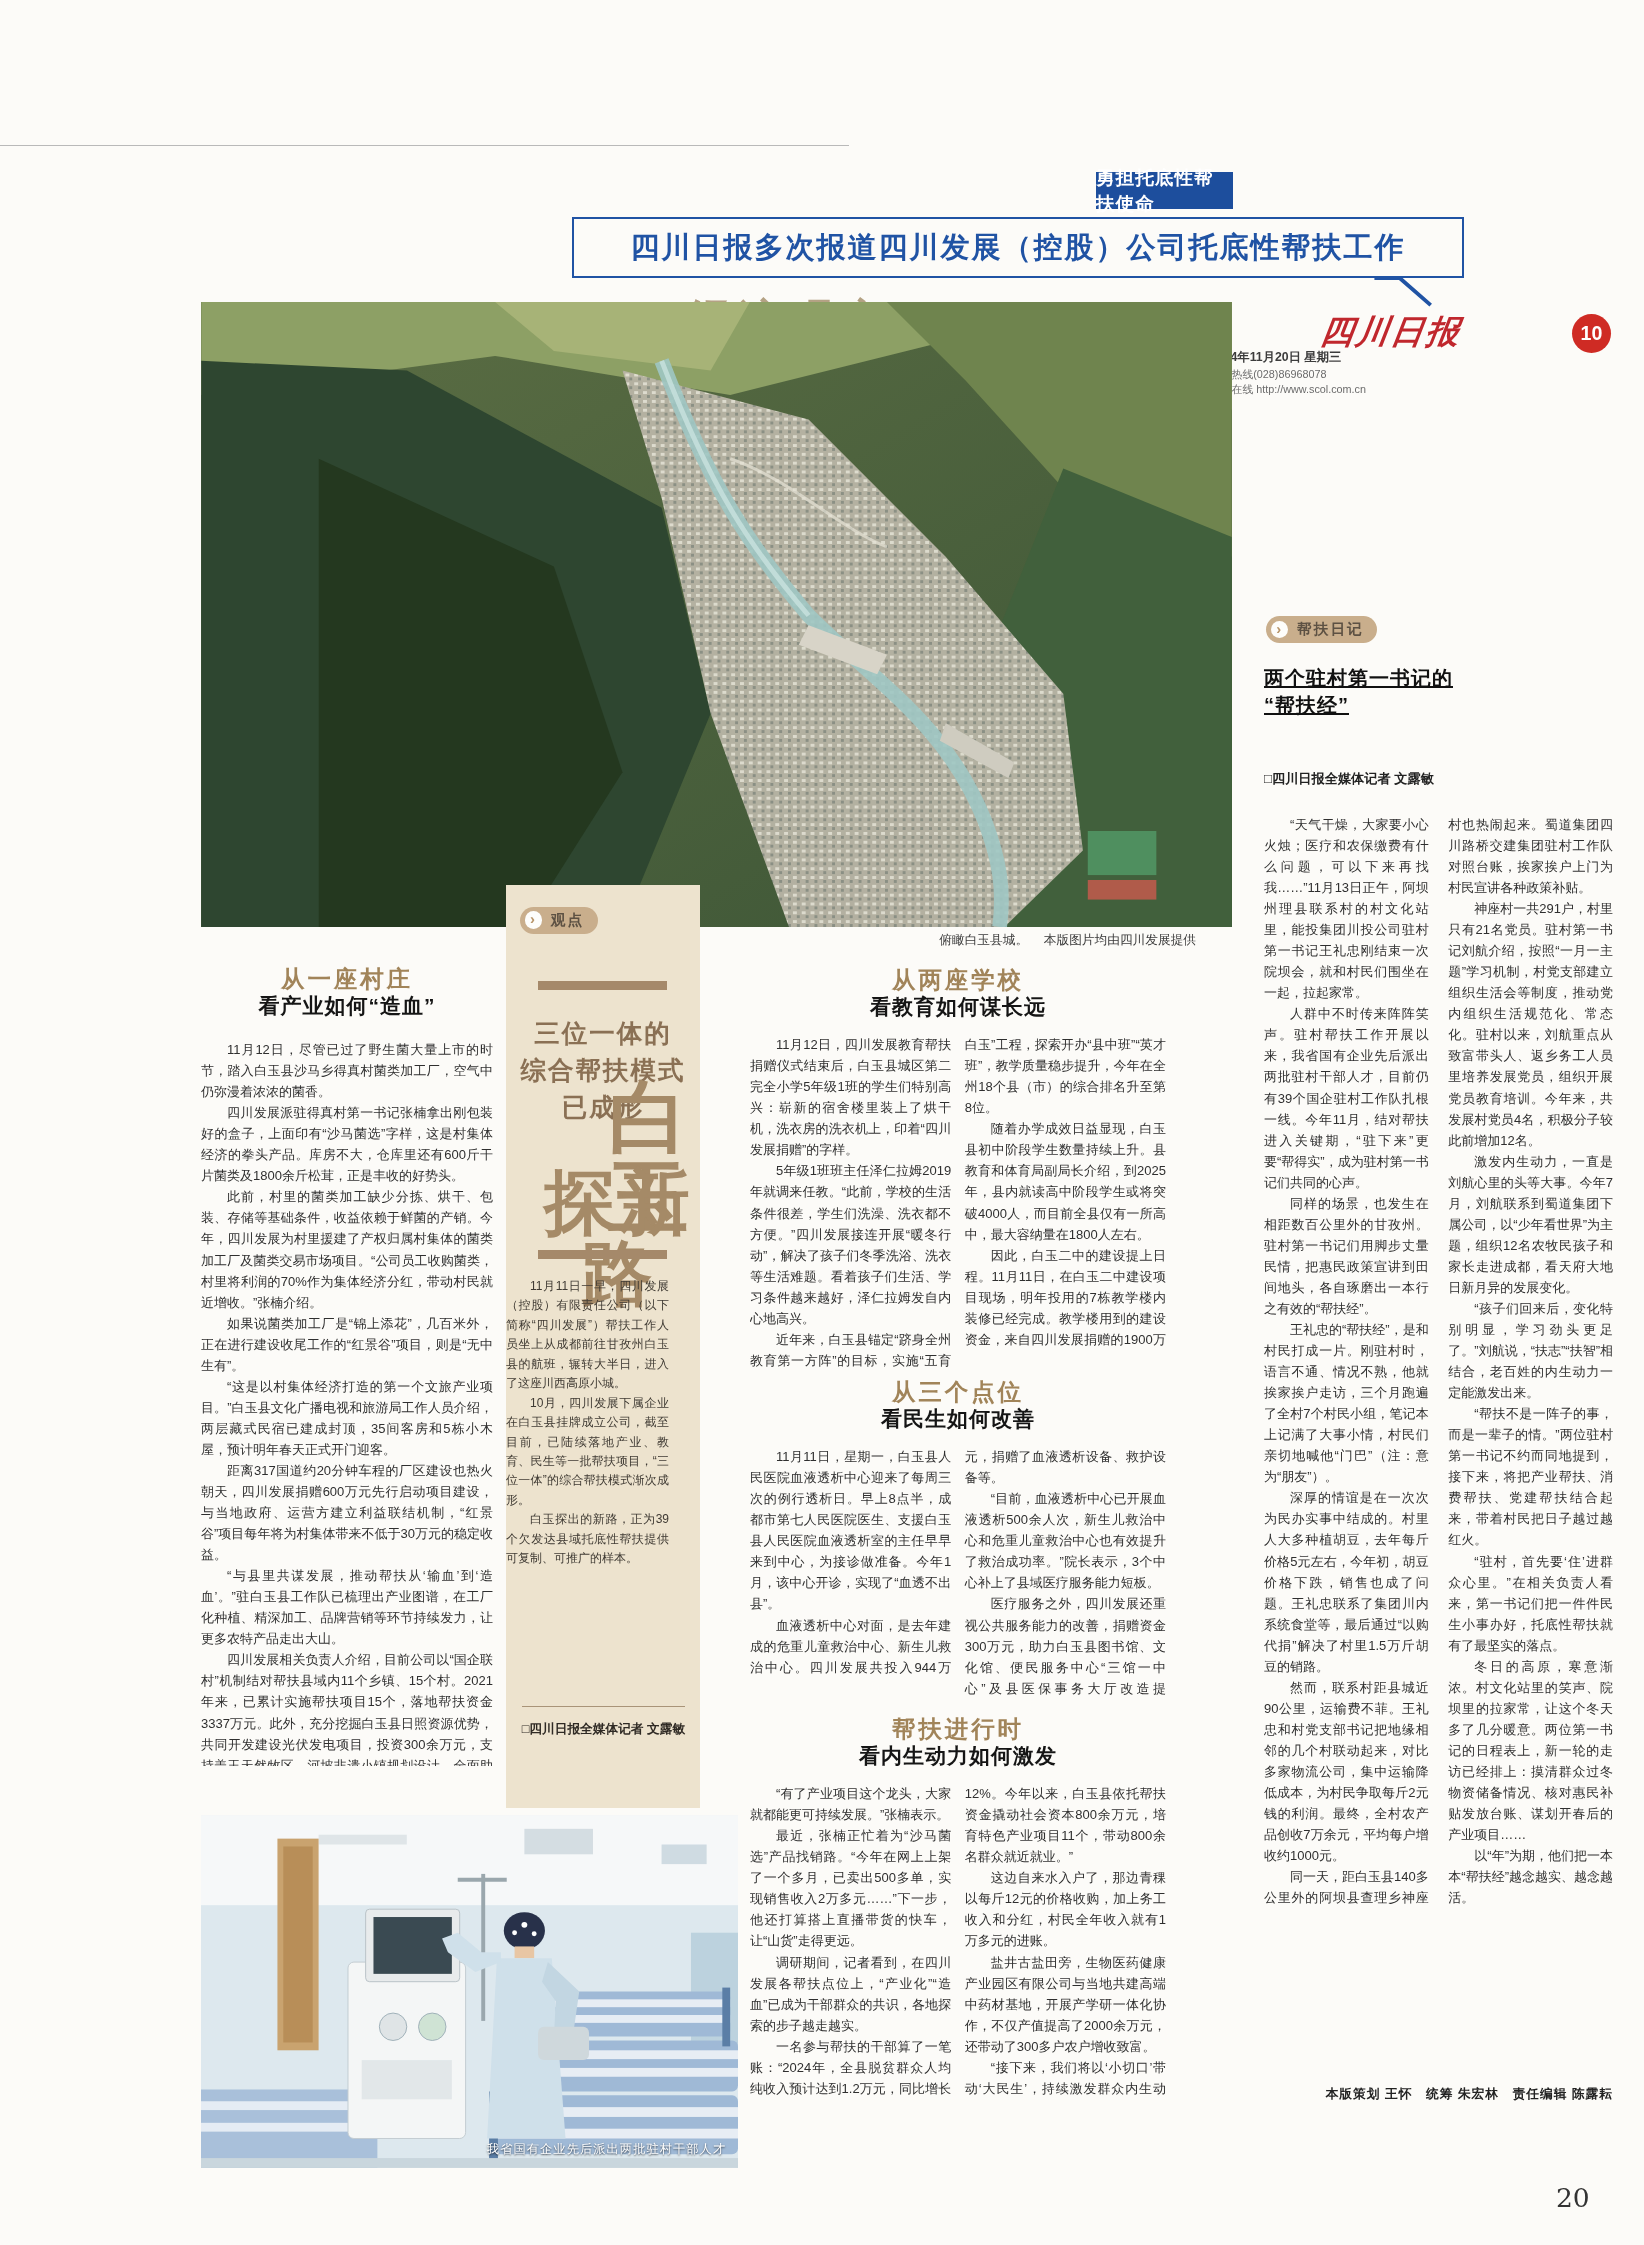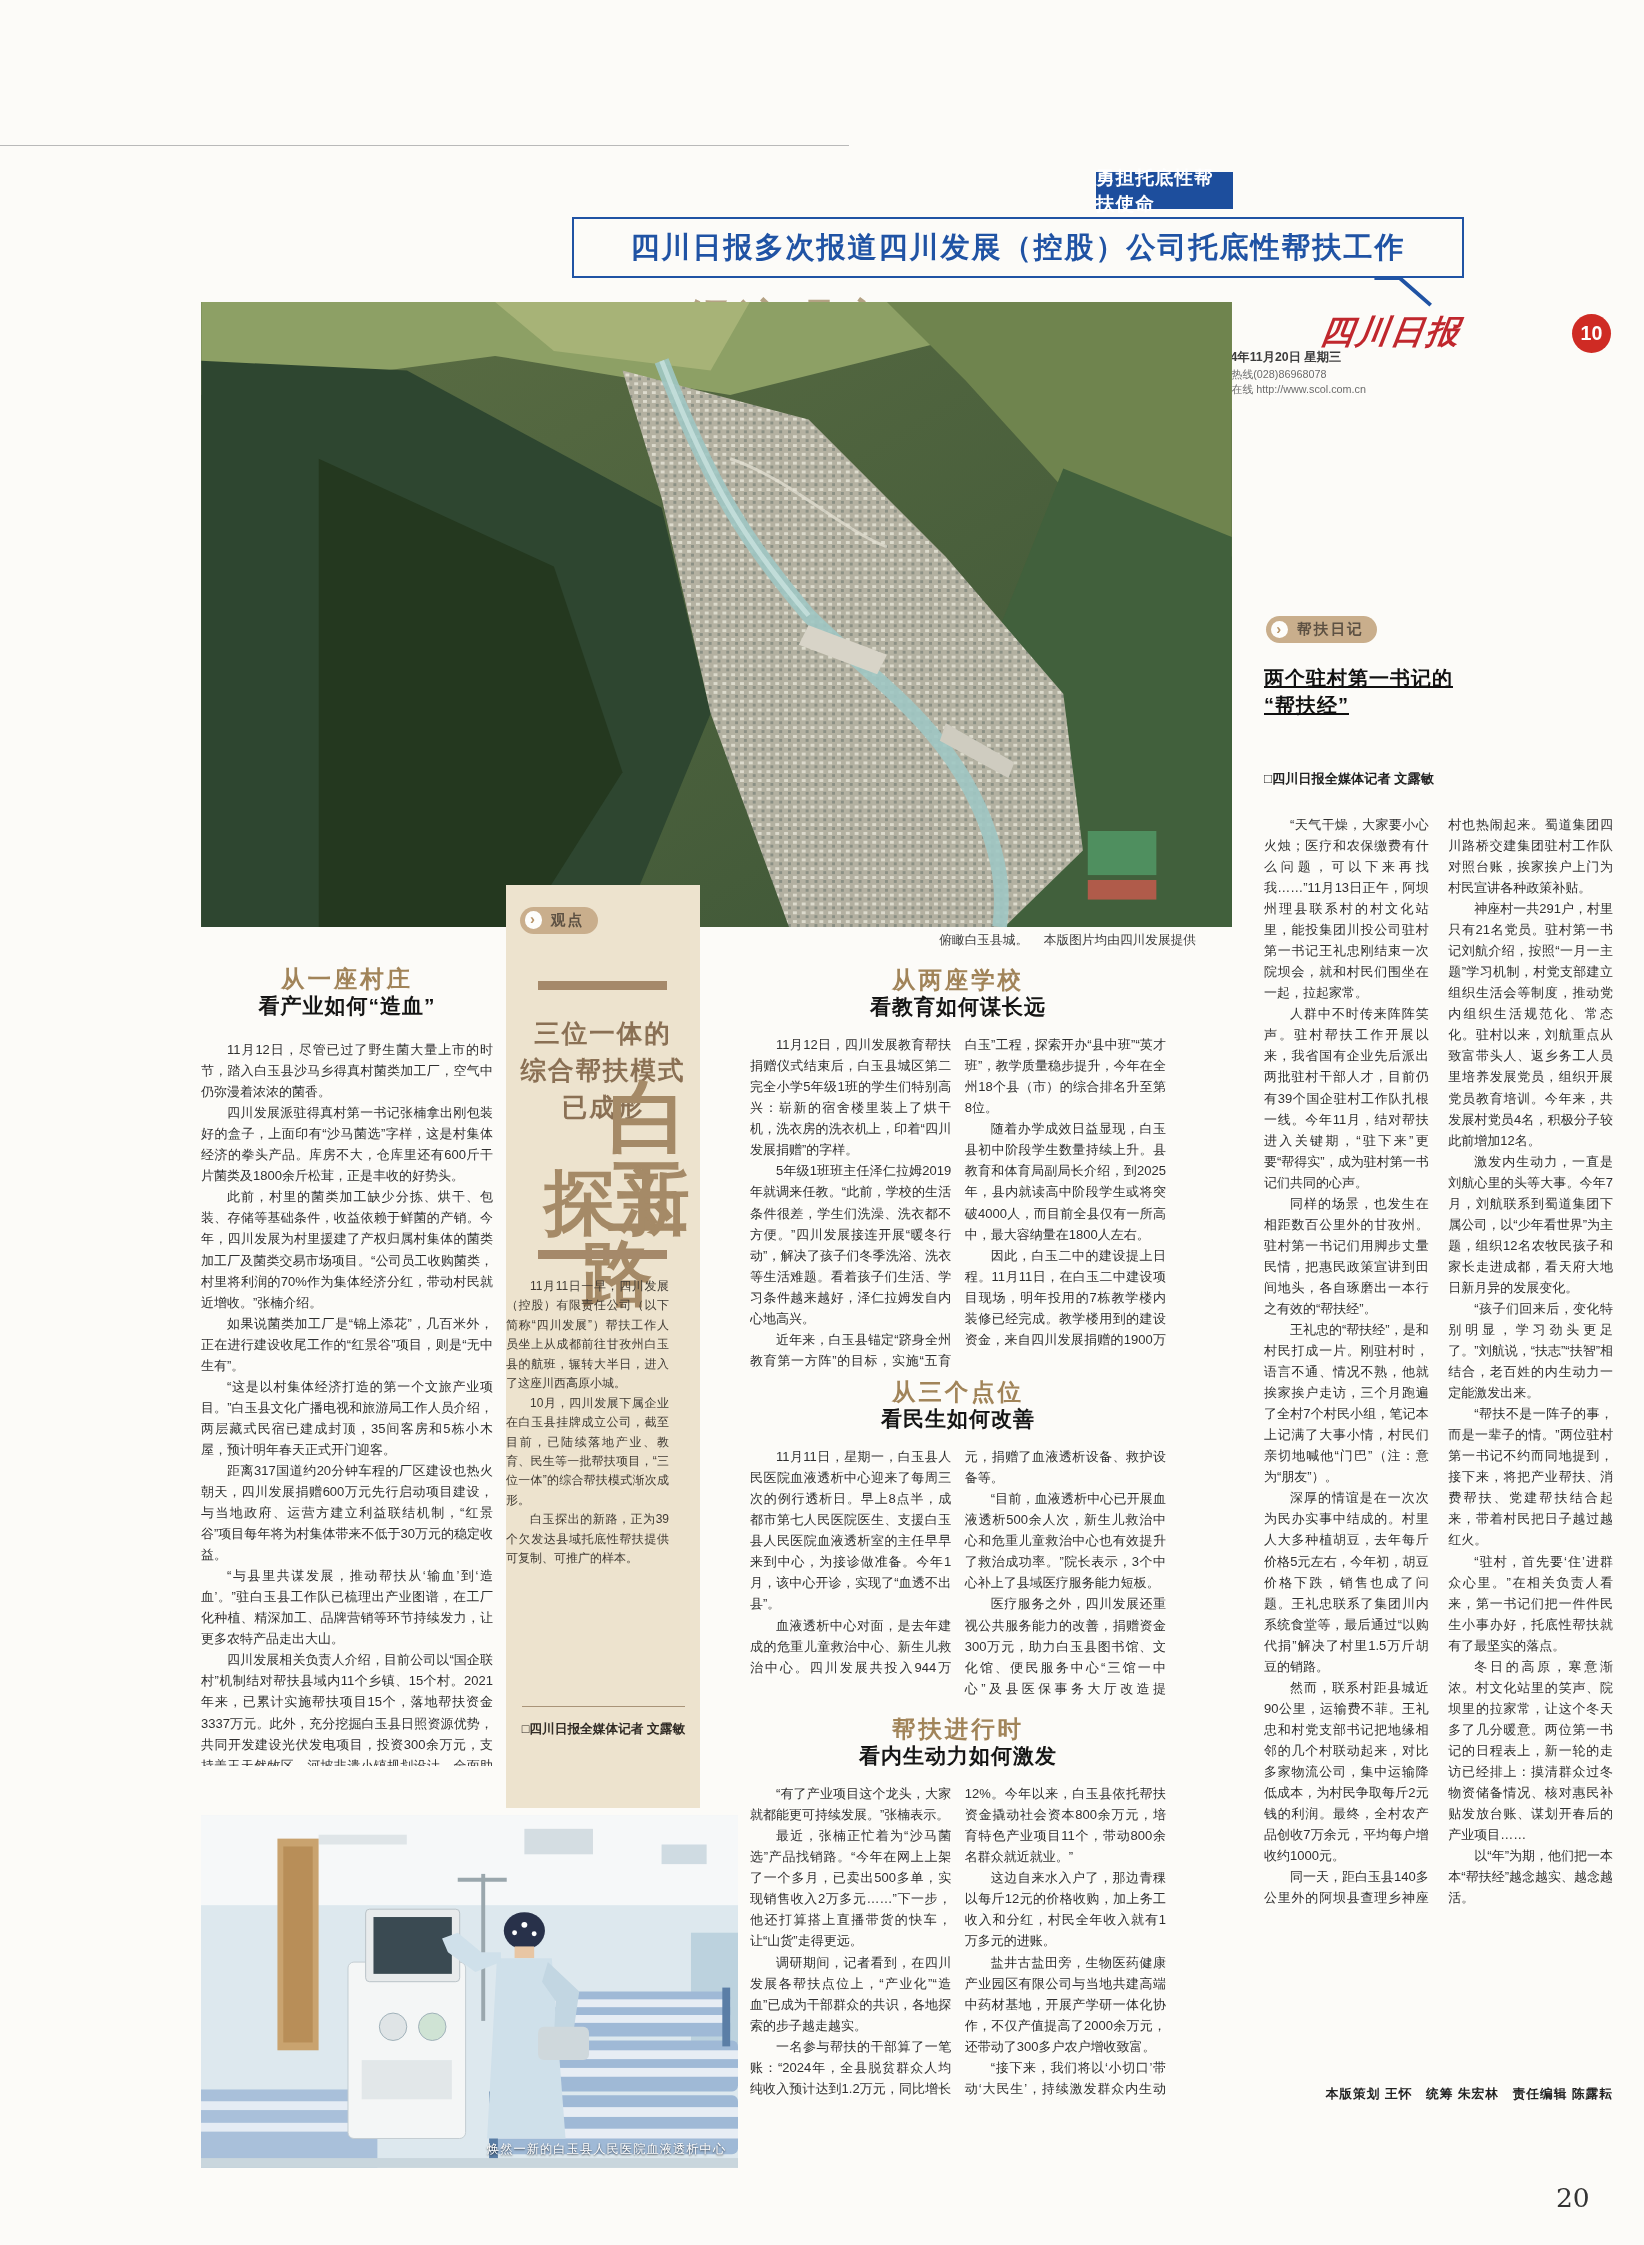--- a/index.html
+++ b/index.html
@@ -329,20 +329,20 @@
           <circle cx="320" cy="120" r="2.5" fill="#fff"></circle>
           <circle cx="340" cy="121" r="2.5" fill="#fff"></circle>
         <rect x="320" y="134" width="20" height="12" fill="#e8c6a4"></rect>
         <polygon points="302,146 358,146 372,330 292,330" fill="#cfe0ea"></polygon>
         <polygon points="306,150 280,160 252,140 246,126 262,120 286,140 306,140" fill="#cfe0ea"></polygon>
         <polygon points="354,150 386,180 378,236 360,230 362,190 348,170" fill="#c2d6e2"></polygon>
         <rect x="344" y="216" width="52" height="34" rx="6" fill="#cfd8dc"></rect>
       </g>
       <rect x="0" y="350" width="548" height="10" fill="#c9d6dd"></rect>
     </svg>
-    <div class="abs" id="bottom-caption">焕然一新的白玉县人民医院血液透析中心</div>
+    <div class="abs" id="bottom-caption">我省国有企业先后派出两批驻村干部人才</div>
   </div>
 
   <div class="abs" id="credits">本版策划 王怀　统筹 朱宏林　责任编辑 陈露耘</div>
   <div class="abs" id="folio">20</div>
 
 </div>
 
 
 </body></html>

